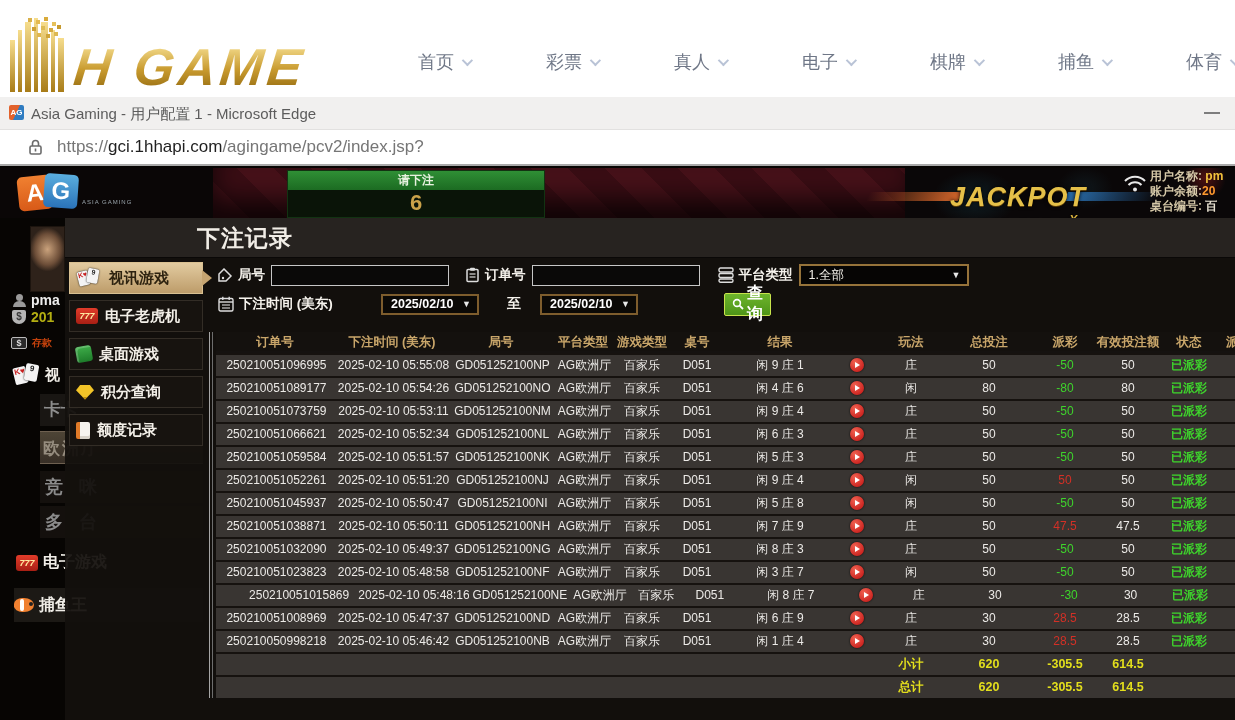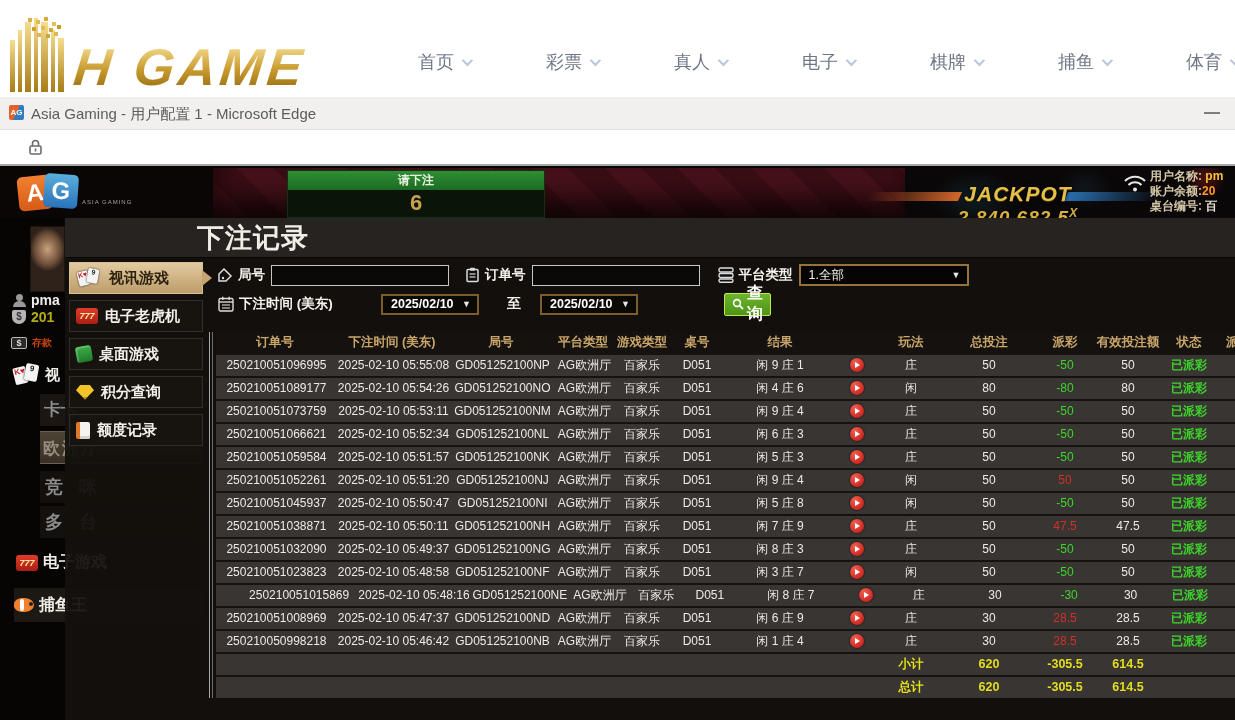--- a/index.html
+++ b/index.html
@@ -61,21 +61,21 @@
   .ag-caption { position:absolute; left:64px; top:26px; font-size:6px; color:#9aa4ab; letter-spacing:1px; }
   .bet-box { position:absolute; left:287px; top:2px; width:258px; height:48px; background:#0a1408;
       border:1px solid #123312; }
   .bet-box .bet-head { height:19px; background:linear-gradient(#2f8f35,#1c6b22); color:#e8f2e0; font-size:12px;
       font-weight:bold; text-align:center; line-height:19px; }
   .bet-box .bet-num { color:#caa24a; font-size:22px; font-weight:bold; text-align:center; line-height:26px; }
   .jackpot { position:absolute; left:868px; top:14px; width:300px; text-align:center; }
   .jp-wing { position:absolute; top:10px; width:92px; height:9px; }
   .jp-wing.l { left:0; background:linear-gradient(90deg,transparent,#d4652a); transform:skewX(-25deg); }
   .jp-wing.r { right:10px; background:linear-gradient(90deg,#2a6fb0,transparent); transform:skewX(-25deg); }
-  .jp-label { position:relative; font-size:21px; font-weight:bold; font-style:italic; letter-spacing:1px;
+  .jp-label { position:relative; font-size:27px; font-weight:bold; font-style:italic; letter-spacing:1px;
       color:#e5c049; text-shadow:0 1px 0 #5a3c08,0 0 4px #000; }
   .jp-num { font-size:19px; font-weight:bold; font-style:italic; color:#d9b23e; letter-spacing:1px;
       text-shadow:0 1px 2px #000; }
   .jp-x { font-size:12px; vertical-align:super; }
   .wifi { position:absolute; left:1122px; top:5px; }
   .user-info { position:absolute; left:1150px; top:1px; width:85px; overflow:hidden; }
   .ui-row { font-size:12px; font-weight:bold; line-height:15px; white-space:nowrap; color:#d5c8a8; }
   .ui-row .v-gold { color:#f2c23c; } .ui-row .v-orange { color:#ff9a2e; } .ui-row .v-white { color:#e9e2d2; }
 
   
@@ -107,21 +107,21 @@
   .icon-777 { width:22px; height:16px; background:linear-gradient(#e23c2a,#a81f14); border-radius:3px;
       color:#ffe9a0; font-size:9px; font-weight:bold; font-style:italic; text-align:center; line-height:16px; }
   .icon-fish { width:20px; height:14px; border-radius:50% 60% 60% 50%; background:#f08030; position:relative; }
   .icon-fish:before { content:""; position:absolute; left:6px; top:1px; width:4px; height:12px; background:#fff; border-radius:2px; }
   .icon-fish:after { content:""; position:absolute; right:1px; top:4px; width:4px; height:4px; border-radius:50%; background:#222; }
 
   
   #modal { position:absolute; left:65px; top:52px; width:1170px; height:502px; background:rgba(19,16,13,0.94); }
   .modal-titlebar { position:absolute; left:0; top:0; width:100%; height:40px; background:#272320;
       border-bottom:1px solid #0a0807; }
-  .modal-title { padding-left:132px; line-height:40px; font-size:27px; font-weight:bold; color:#f1ede6;
+  .modal-title { padding-left:132px; line-height:40px; font-size:23px; font-weight:bold; color:#f1ede6;
       letter-spacing:1px; }
   .menu { position:absolute; left:4px; top:44px; width:134px; }
   .menu-item { position:relative; height:32px; margin-bottom:6px; display:flex; align-items:center; gap:7px;
       padding-left:6px; background:#17130f; border:1px solid #332d26; color:#f3efe8; font-size:15px;
       font-weight:bold; cursor:pointer; white-space:nowrap; }
   .menu-item.selected { background:linear-gradient(#e2cba0,#bd9c6a); border-color:#d9c091; color:#2e2310; }
   .menu-item.selected:after { content:""; position:absolute; right:-10px; top:50%; margin-top:-8px;
       border-left:10px solid #c5a471; border-top:8px solid transparent; border-bottom:8px solid transparent; }
   .icon-gem { width:18px; height:15px; background:#f2c428; clip-path:polygon(25% 0,75% 0,100% 38%,50% 100%,0 38%);
       box-shadow:inset 0 -3px 0 #b88a10; }
@@ -225,20 +225,21 @@
     </div>
 
   <div id="edge-urlbar"></div>
   <div class="lock">
     <svg width="17" height="18" viewBox="0 0 17 18">
         <rect x="3" y="8" width="11" height="8" rx="1.5" fill="none" stroke="#6b6b6b" stroke-width="1.6"></rect>
         <path d="M5.5 8 V5.5 a3 3 0 0 1 6 0 V8" fill="none" stroke="#6b6b6b" stroke-width="1.6"></path>
         <rect x="7.7" y="10.5" width="1.6" height="3" fill="#6b6b6b"></rect>
       </svg>
   </div>
+  <div class="url-text"><span>https://</span><b>gci.1hhapi.com</b><span>/agingame/pcv2/index.jsp?</span></div>
 
   <div id="game">
 
     <div class="scene">
       <div class="diamonds"></div>
       <div class="scene-right"></div>
       <div class="ag-logo">
         <div class="tile tile-a">A</div>
         <div class="tile tile-g">G</div>
         <div class="ag-caption">ASIA GAMING</div>

